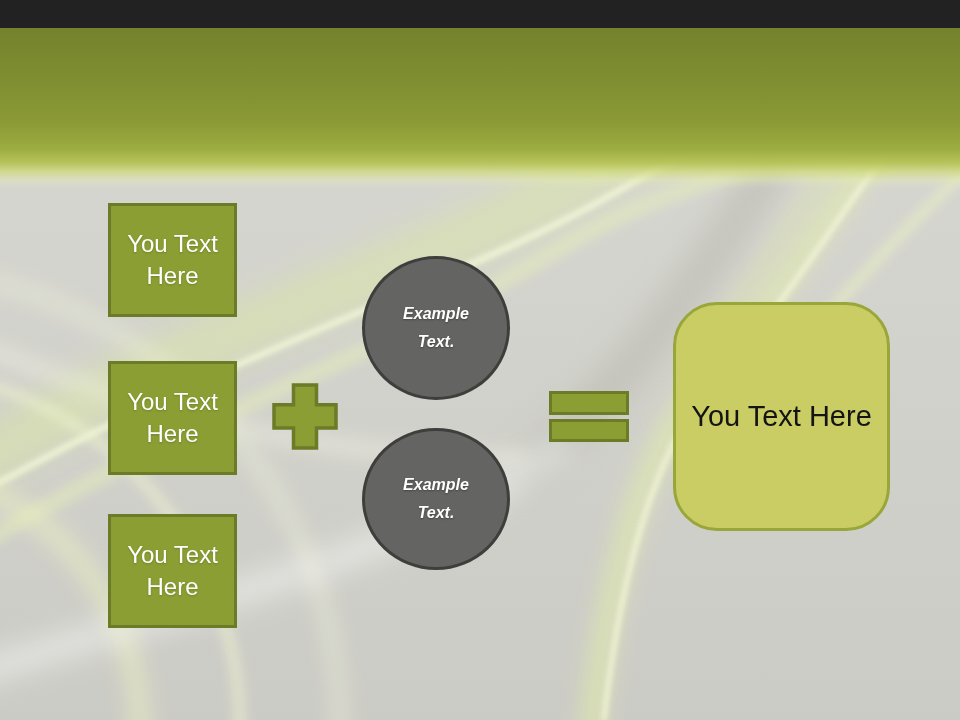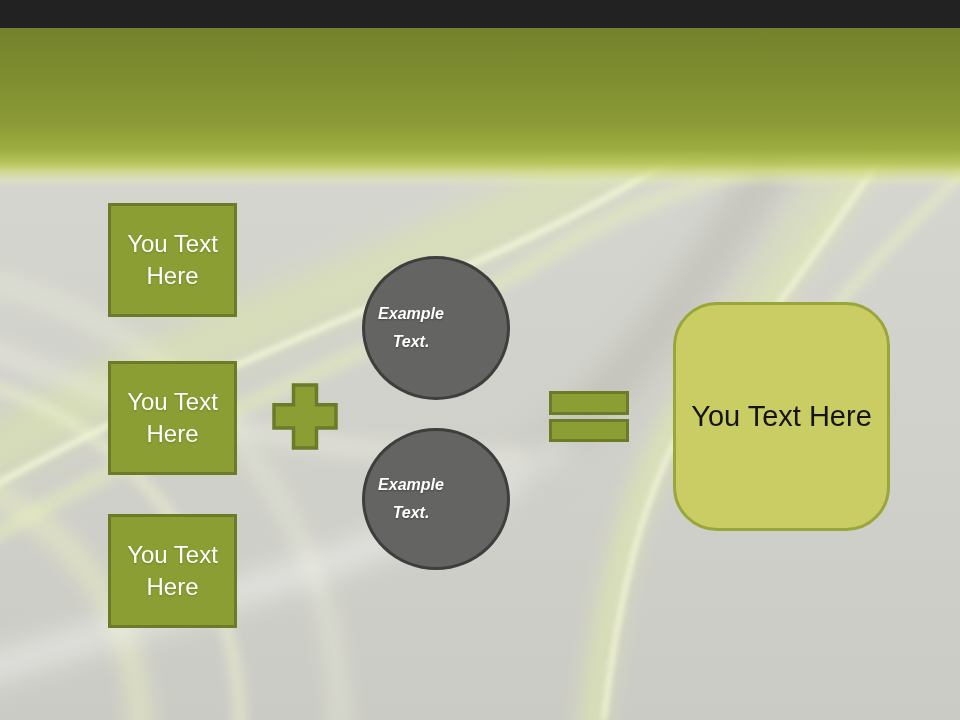--- a/index.html
+++ b/index.html
@@ -45,21 +45,21 @@
     padding:0 8px;
   }
   .box-1{top:175px;}
   .box-2{top:333px;}
   .box-3{top:486px;}
   
   .gray-circle{
     position:absolute;left:362px;width:148px;
     box-sizing:border-box;border-radius:50%;
     background:#646463;border:3px solid #3e3e3d;
-    display:flex;align-items:center;
+    display:flex;align-items:center;justify-content:center;
     text-align:center;color:#ffffff;
     font-size:16px;font-weight:bold;font-style:italic;line-height:28px;
     text-shadow:0 1px 2px rgba(0,0,0,0.35);
     z-index:3;
   }
   .circle-1{top:228px;height:144px;}
   .circle-2{top:400px;height:142px;}
   .gray-circle .circle-label{width:92px;}
   
   .plus-wrap{position:absolute;left:272px;top:355px;z-index:3;}

